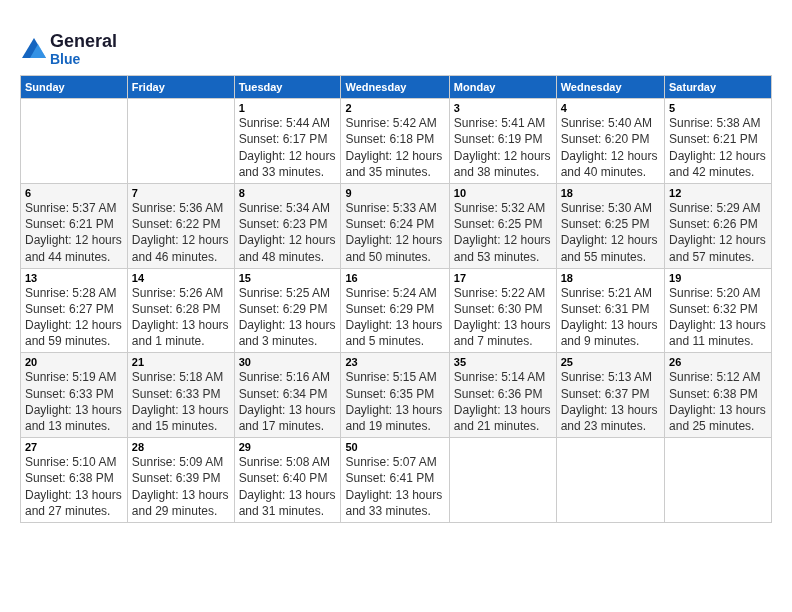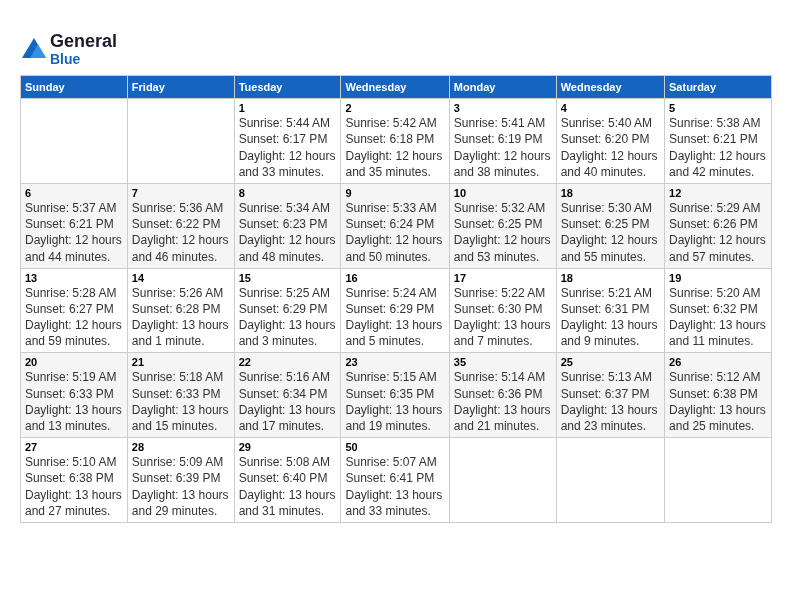--- a/index.html
+++ b/index.html
@@ -216,21 +216,21 @@
         <tr>
           <td>
         <span class="day-num">20</span>
         <span class="day-info">Sunrise: 5:19 AM<br>Sunset: 6:33 PM<br>Daylight: 13 hours<br>and 13 minutes.</span>
       </td>
           <td>
         <span class="day-num">21</span>
         <span class="day-info">Sunrise: 5:18 AM<br>Sunset: 6:33 PM<br>Daylight: 13 hours<br>and 15 minutes.</span>
       </td>
           <td>
-        <span class="day-num">22</span>
+        <span class="day-num">30</span>
         <span class="day-info">Sunrise: 5:16 AM<br>Sunset: 6:34 PM<br>Daylight: 13 hours<br>and 17 minutes.</span>
       </td>
           <td>
         <span class="day-num">23</span>
         <span class="day-info">Sunrise: 5:15 AM<br>Sunset: 6:35 PM<br>Daylight: 13 hours<br>and 19 minutes.</span>
       </td>
           <td>
         <span class="day-num">35</span>
         <span class="day-info">Sunrise: 5:14 AM<br>Sunset: 6:36 PM<br>Daylight: 13 hours<br>and 21 minutes.</span>
       </td>

